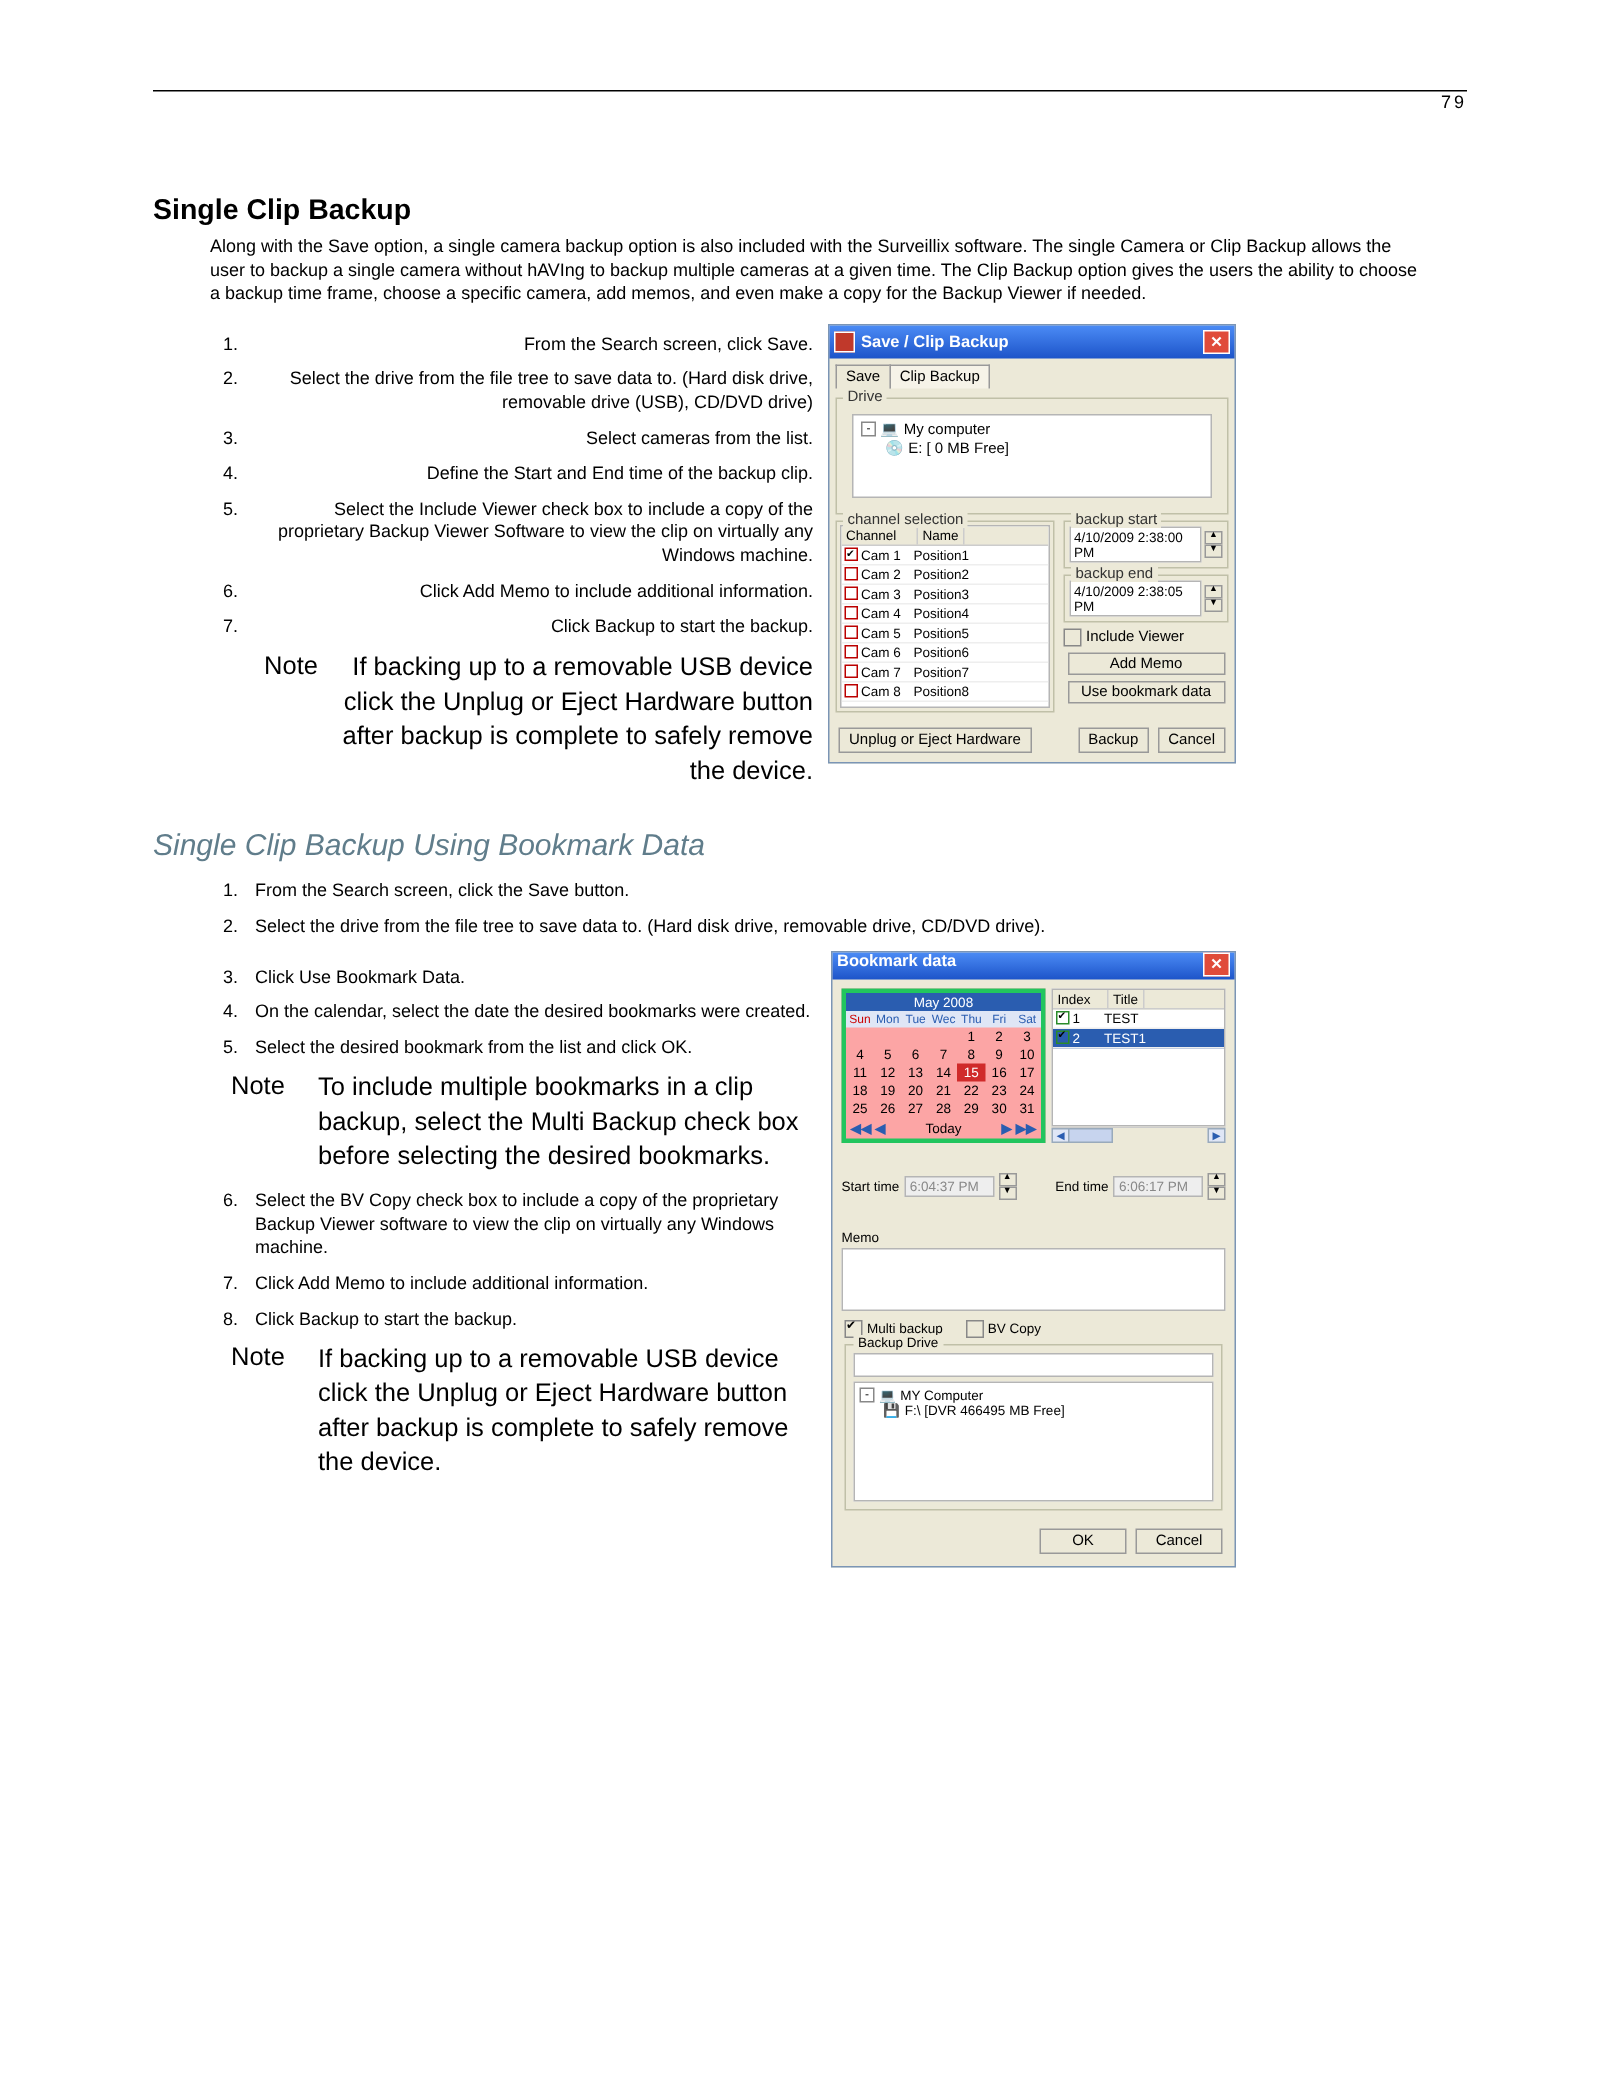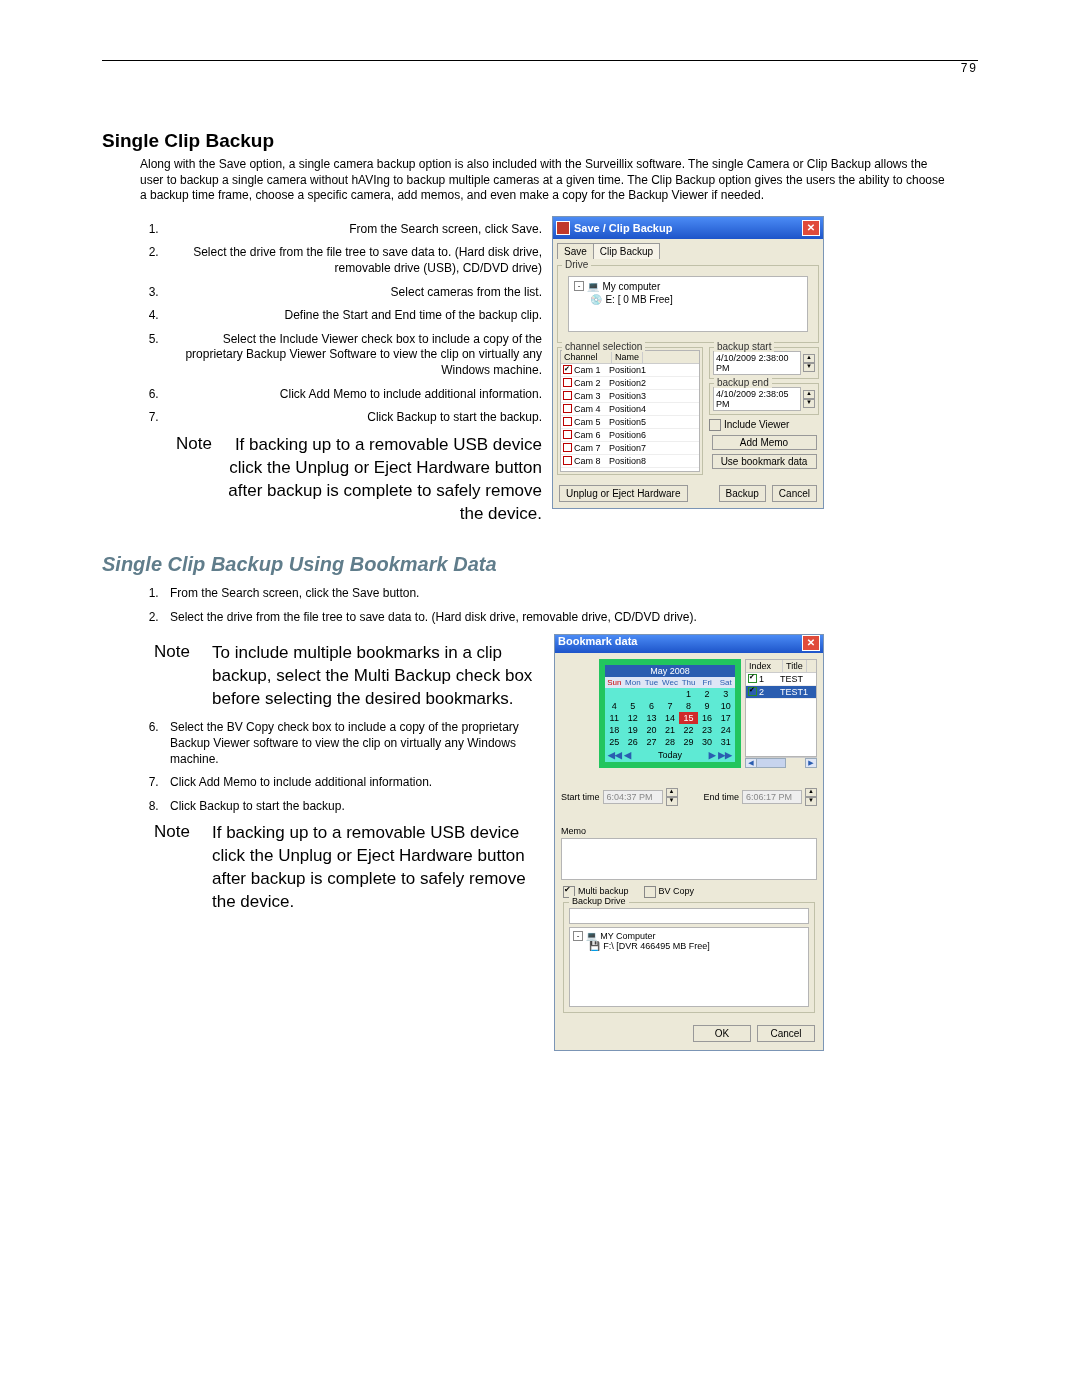--- a/index.html
+++ b/index.html
@@ -27,21 +27,21 @@
   }
   h2.section-title {
     font-size: 19px;
     font-weight: bold;
     margin: 55px 0 5px 0;
     font-family: Arial, sans-serif;
   }
   h3.sub-title {
     font-size: 20px;
     font-style: italic;
-    font-weight: bold;
+    font-weight: normal;
     color: #607d8b;
     margin: 28px 0 8px 0;
     font-family: Arial, sans-serif;
   }
   .intro {
     margin-left: 38px;
     width: 810px;
     font-size: 12px;
     line-height: 1.3;
   }
@@ -193,21 +193,21 @@
     border:1px solid #7b95b5;
     font-family:Tahoma,Arial,sans-serif;
     font-size:10px;
   }
   .titlebar2{
     background:linear-gradient(#4b8bf5,#1d54c9);
     color:#fff;height:18px;display:flex;padding:0 3px;
   }
   .titlebar2 .tb-title{flex:1;font-size:11px;font-weight:bold;}
   .calendar-wrap{display:flex;gap:4px;margin:6px;}
-  .calendar{flex:0 0 130px;border:6px solid #22c55e;background:#5eead4;font-size:9px;margin-left:38px;}
+  .calendar{flex:0 0 130px;border:3px solid #22c55e;background:#fca5a5;font-size:9px;}
   .cal-head{background:#2a5db0;color:#fff;text-align:center;padding:1px 0;font-size:9px;}
   .cal-days-head{background:#dfe6f6;color:#2a5db0;display:flex;}
   .cal-days-head div{flex:1;text-align:center;font-size:8px;padding:1px 0;}
   .cal-days-head div.sat{color:#2a5db0;}
   .cal-days-head div.sun{color:#c00;}
   .cal-grid{display:flex;flex-wrap:wrap;}
   .cal-cell{width:14.28%;text-align:center;font-size:9px;padding:1px 0;box-sizing:border-box;}
   .cal-cell.sel{background:#d02a2a;color:#fff;}
   .cal-nav{display:flex;justify-content:space-between;align-items:center;padding:2px 3px;font-size:9px;}
   .cal-nav .arrow{color:#2a5db0;font-weight:bold;}
@@ -397,20 +397,25 @@
   </div>
 
   <h3 class="sub-title">Single Clip Backup Using Bookmark Data</h3>
   <ol class="steps">
     <li>From the Search screen, click the Save button.</li>
     <li>Select the drive from the file tree to save data to.  (Hard disk drive, removable drive, CD/DVD drive).</li>
   </ol>
 
   <div class="content-row">
     <div class="left-col-wide">
+      <ol class="steps" start="3">
+        <li>Click Use Bookmark Data.</li>
+        <li>On the calendar, select the date the desired bookmarks were created.</li>
+        <li>Select the desired bookmark from the list and click OK.</li>
+      </ol>
       <div class="note">
         <div class="note-label">Note</div>
         <div class="note-body">To include multiple bookmarks in a clip backup, select the Multi Backup check box before selecting the desired bookmarks.</div>
       </div>
       <ol class="steps" start="6">
         <li>Select the BV Copy check box to include a copy of the proprietary Backup Viewer software to view the clip on virtually any Windows machine.</li>
         <li>Click Add Memo to include additional information.</li>
         <li>Click Backup to start the backup.</li>
       </ol>
       <div class="note">

